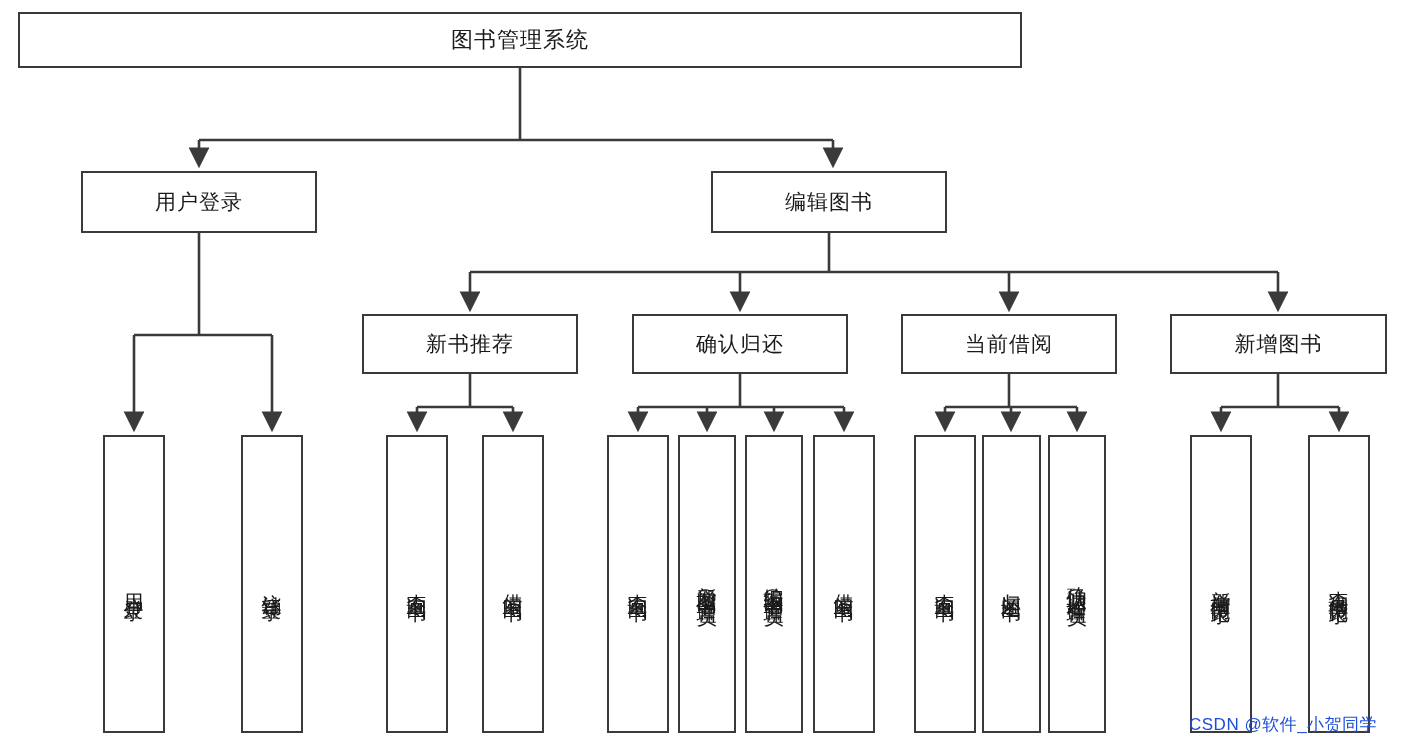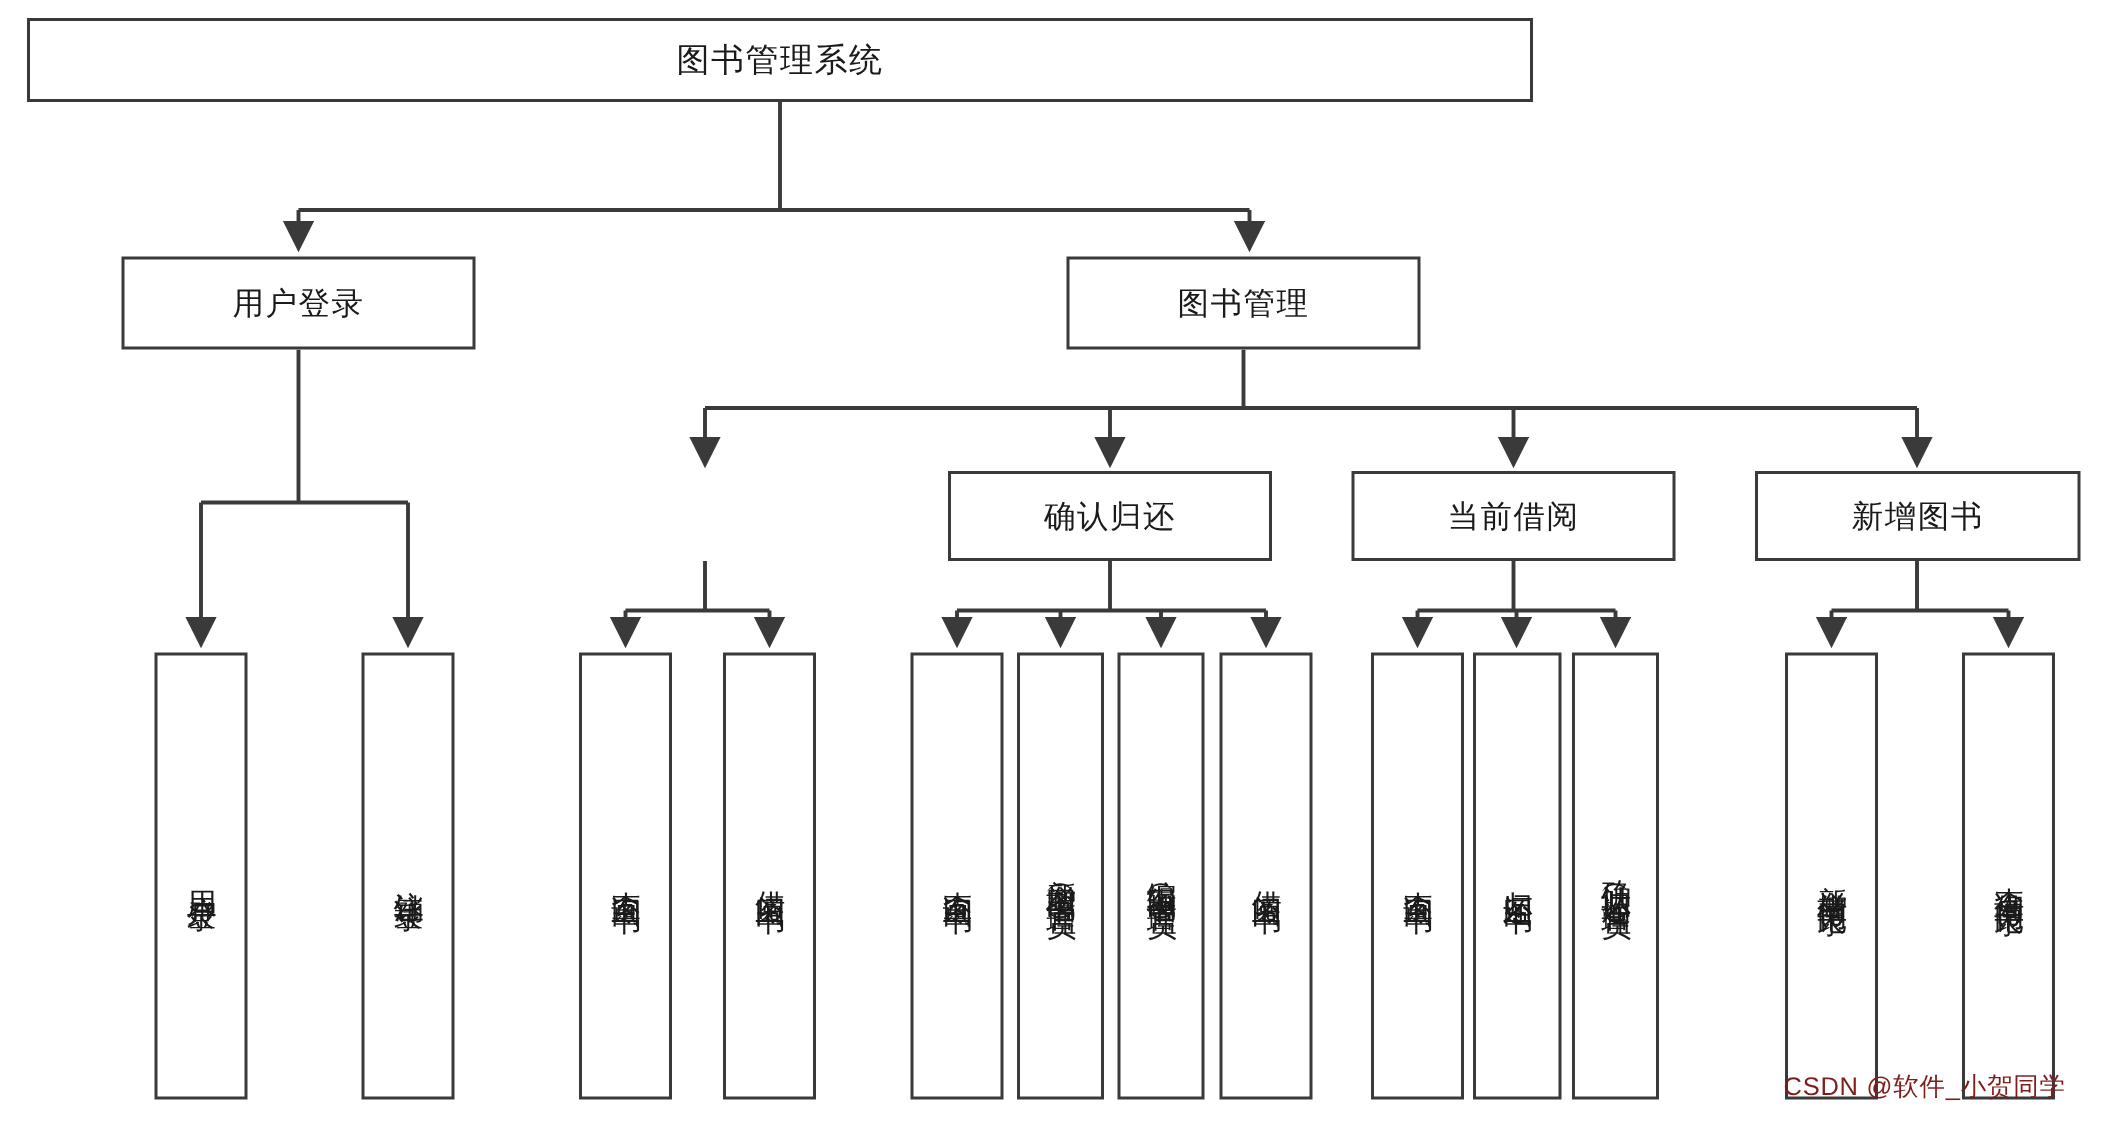--- a/index.html
+++ b/index.html
@@ -51,21 +51,21 @@
     text-orientation: upright;
     letter-spacing: 3px;
     line-height: 1;
     white-space: nowrap;
   }
   #watermark {
     position: absolute;
     left: 1189px;
     top: 713px;
     font-size: 17px;
-    color: #7f1d1d;
+    color: #1d4ed8;
     white-space: nowrap;
     letter-spacing: 0.5px;
   }
 </style>
 </head>
 <body>
 
 <div id="stage">
 
   <svg id="wires" viewBox="0 0 1405 747" xmlns="http://www.w3.org/2000/svg">
@@ -119,23 +119,26 @@
   </svg>
 
   <div class="node node-root" style="left:18px; top:12px; width:1004px; height:56px;">
     <span>图书管理系统</span>
   </div>
 
   <div class="node node-h" style="left:81px; top:171px; width:236px; height:62px;">
     <span>用户登录</span>
   </div>
   <div class="node node-h" style="left:711px; top:171px; width:236px; height:62px;">
-    <span>图书管理</span>
+    <span>编辑图书</span>
   </div>
 
+  <div class="node node-h" style="left:362px; top:314px; width:216px; height:60px;">
+    <span>新书推荐</span>
+  </div>
   <div class="node node-h" style="left:632px; top:314px; width:216px; height:60px;">
     <span>确认归还</span>
   </div>
   <div class="node node-h" style="left:901px; top:314px; width:216px; height:60px;">
     <span>当前借阅</span>
   </div>
   <div class="node node-h" style="left:1170px; top:314px; width:217px; height:60px;">
     <span>新增图书</span>
   </div>
 

